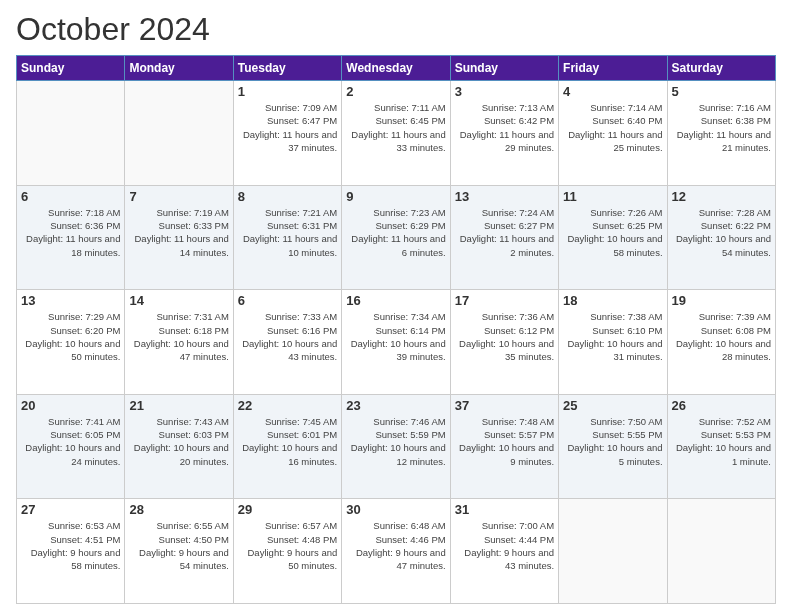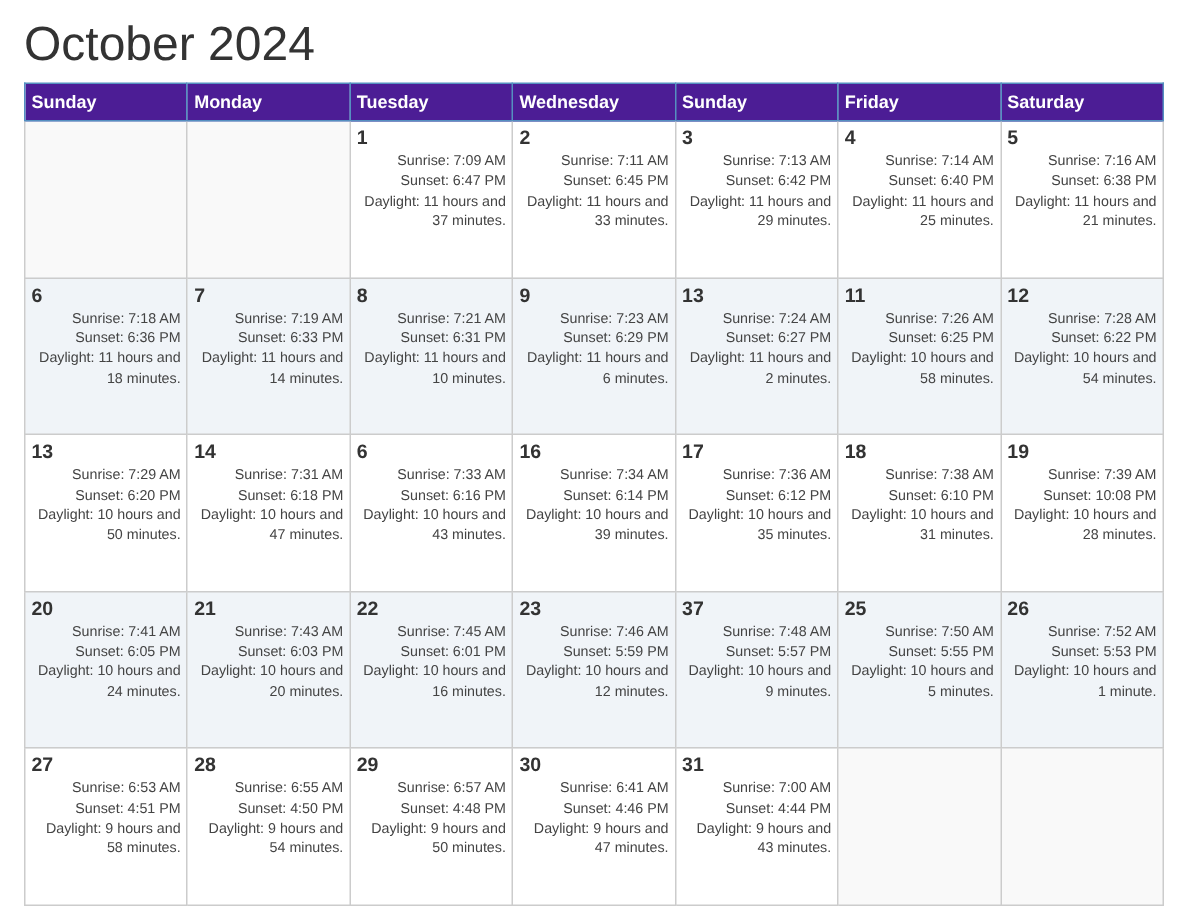--- a/index.html
+++ b/index.html
@@ -235,21 +235,21 @@
           </td>
           <td>
             <span class="day-number">18</span>
             <div class="day-info">Sunrise: 7:38 AM
 Sunset: 6:10 PM
 Daylight: 10 hours and 31 minutes.</div>
           </td>
           <td>
             <span class="day-number">19</span>
             <div class="day-info">Sunrise: 7:39 AM
-Sunset: 10:08 PM
+Sunset: 6:08 PM
 Daylight: 10 hours and 28 minutes.</div>
           </td>
         </tr>
         <tr class="row-alt">
           <td>
             <span class="day-number">20</span>
             <div class="day-info">Sunrise: 7:41 AM
 Sunset: 6:05 PM
 Daylight: 10 hours and 24 minutes.</div>
           </td>
@@ -304,21 +304,21 @@
 Daylight: 9 hours and 54 minutes.</div>
           </td>
           <td>
             <span class="day-number">29</span>
             <div class="day-info">Sunrise: 6:57 AM
 Sunset: 4:48 PM
 Daylight: 9 hours and 50 minutes.</div>
           </td>
           <td>
             <span class="day-number">30</span>
-            <div class="day-info">Sunrise: 6:41 AM
+            <div class="day-info">Sunrise: 6:48 AM
 Sunset: 4:46 PM
 Daylight: 9 hours and 47 minutes.</div>
           </td>
           <td>
             <span class="day-number">31</span>
             <div class="day-info">Sunrise: 7:00 AM
 Sunset: 4:44 PM
 Daylight: 9 hours and 43 minutes.</div>
           </td>
           <td class="empty"></td>

